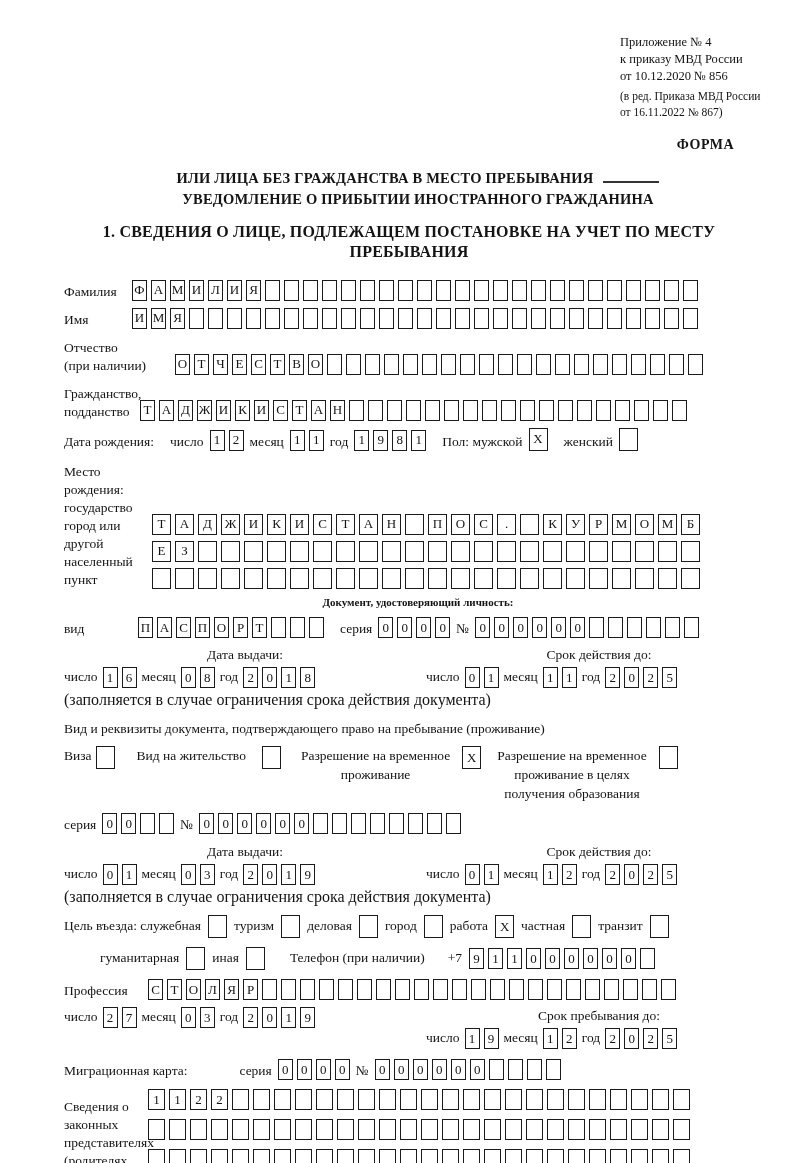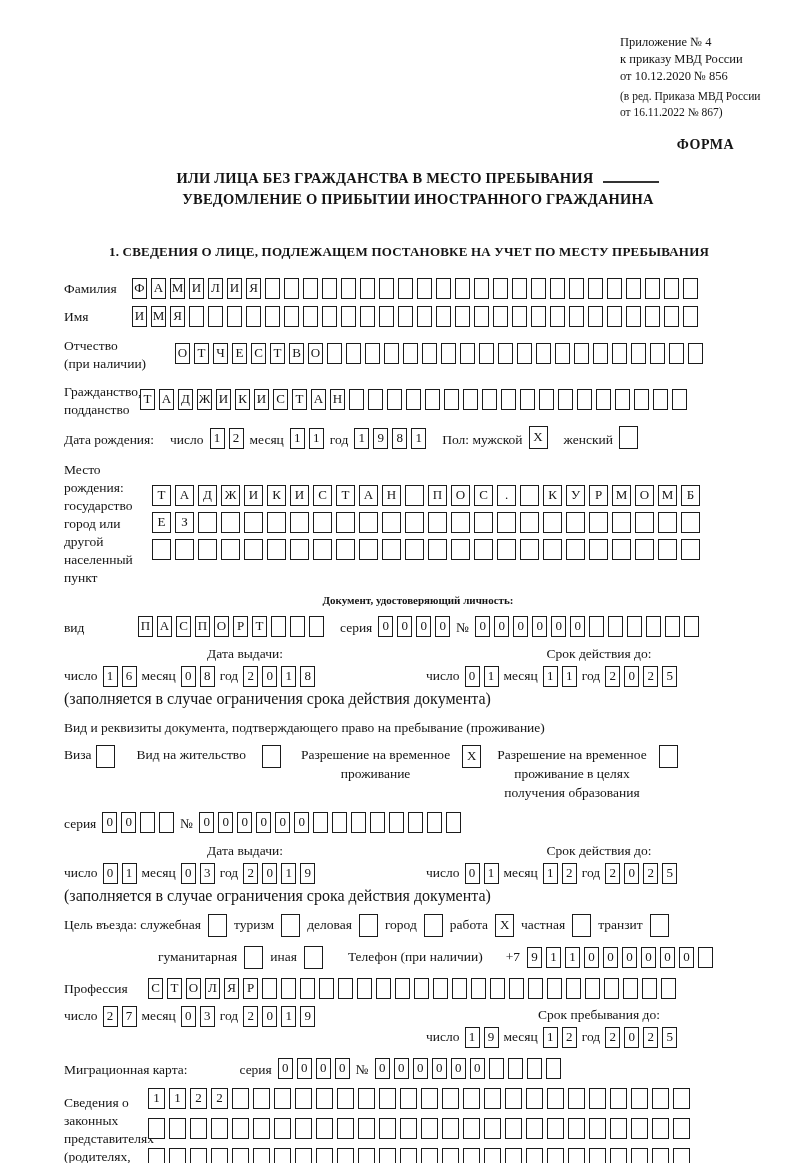--- a/index.html
+++ b/index.html
@@ -17,25 +17,25 @@
   .hdr-line { font-size:12.5px; line-height:17px; }
   .hdr-edition { font-size:11.5px; line-height:15.5px; margin-top:4px; }
   .forma { text-align:right; font-weight:bold; font-size:14px; letter-spacing:.5px;
            margin:16px 38px 0 0; }
 
   
   .title { text-align:center; font-weight:bold; font-size:14.5px; line-height:21px;
            margin-top:14px; letter-spacing:.2px; }
   .title-underline { display:inline-block; width:56px; border-bottom:2px solid #333;
            margin-left:10px; height:14px; }
-  .section-title { font-weight:bold; font-size:13px; margin:34px 0 18px -18px;
+  .section-title { font-weight:bold; font-size:16px; margin:12px 0 18px -18px;
            text-align:center; letter-spacing:.2px; }
 
   
-  .frow { display:flex; align-items:center; margin-bottom:7px; }
+  .frow { display:flex; align-items:flex-end; margin-bottom:7px; }
   .flabel { flex:none; padding-top:3px; white-space:nowrap; }
   .w68 { width:68px; } .w76 { width:76px; } .w84 { width:84px; }
   .w88 { width:88px; } .w111 { width:111px; }
   .lbl-line { line-height:18px; }
 
   
   .cells { display:inline-flex; gap:4px; flex:none; }
   .cell { width:15px; height:21px; border:1.6px solid #1b1b1b; flex:none;
           display:inline-flex; align-items:center; justify-content:center;
           font-size:13px; background:#fff; }
@@ -558,21 +558,21 @@
     <span class="txt">город</span>
     <span class="checkbox"></span>
     <span class="txt">работа</span>
     <span class="checkbox">X</span>
     <span class="txt">частная</span>
     <span class="checkbox"></span>
     <span class="txt">транзит</span>
     <span class="checkbox"></span>
   </div>
 
-  <div class="purpose-row" style="margin-left:94px;">
+  <div class="purpose-row" style="margin-left:36px;">
     <span class="txt">гуманитарная</span>
     <span class="checkbox"></span>
     <span class="txt">иная</span>
     <span class="checkbox"></span>
     <span class="txt" style="margin-left:18px;">Телефон (при наличии)</span>
     <span class="txt" style="margin-left:16px;">+7</span>
     <span class="cells">
         <span class="cell">9</span>
         <span class="cell">1</span>
         <span class="cell">1</span>

